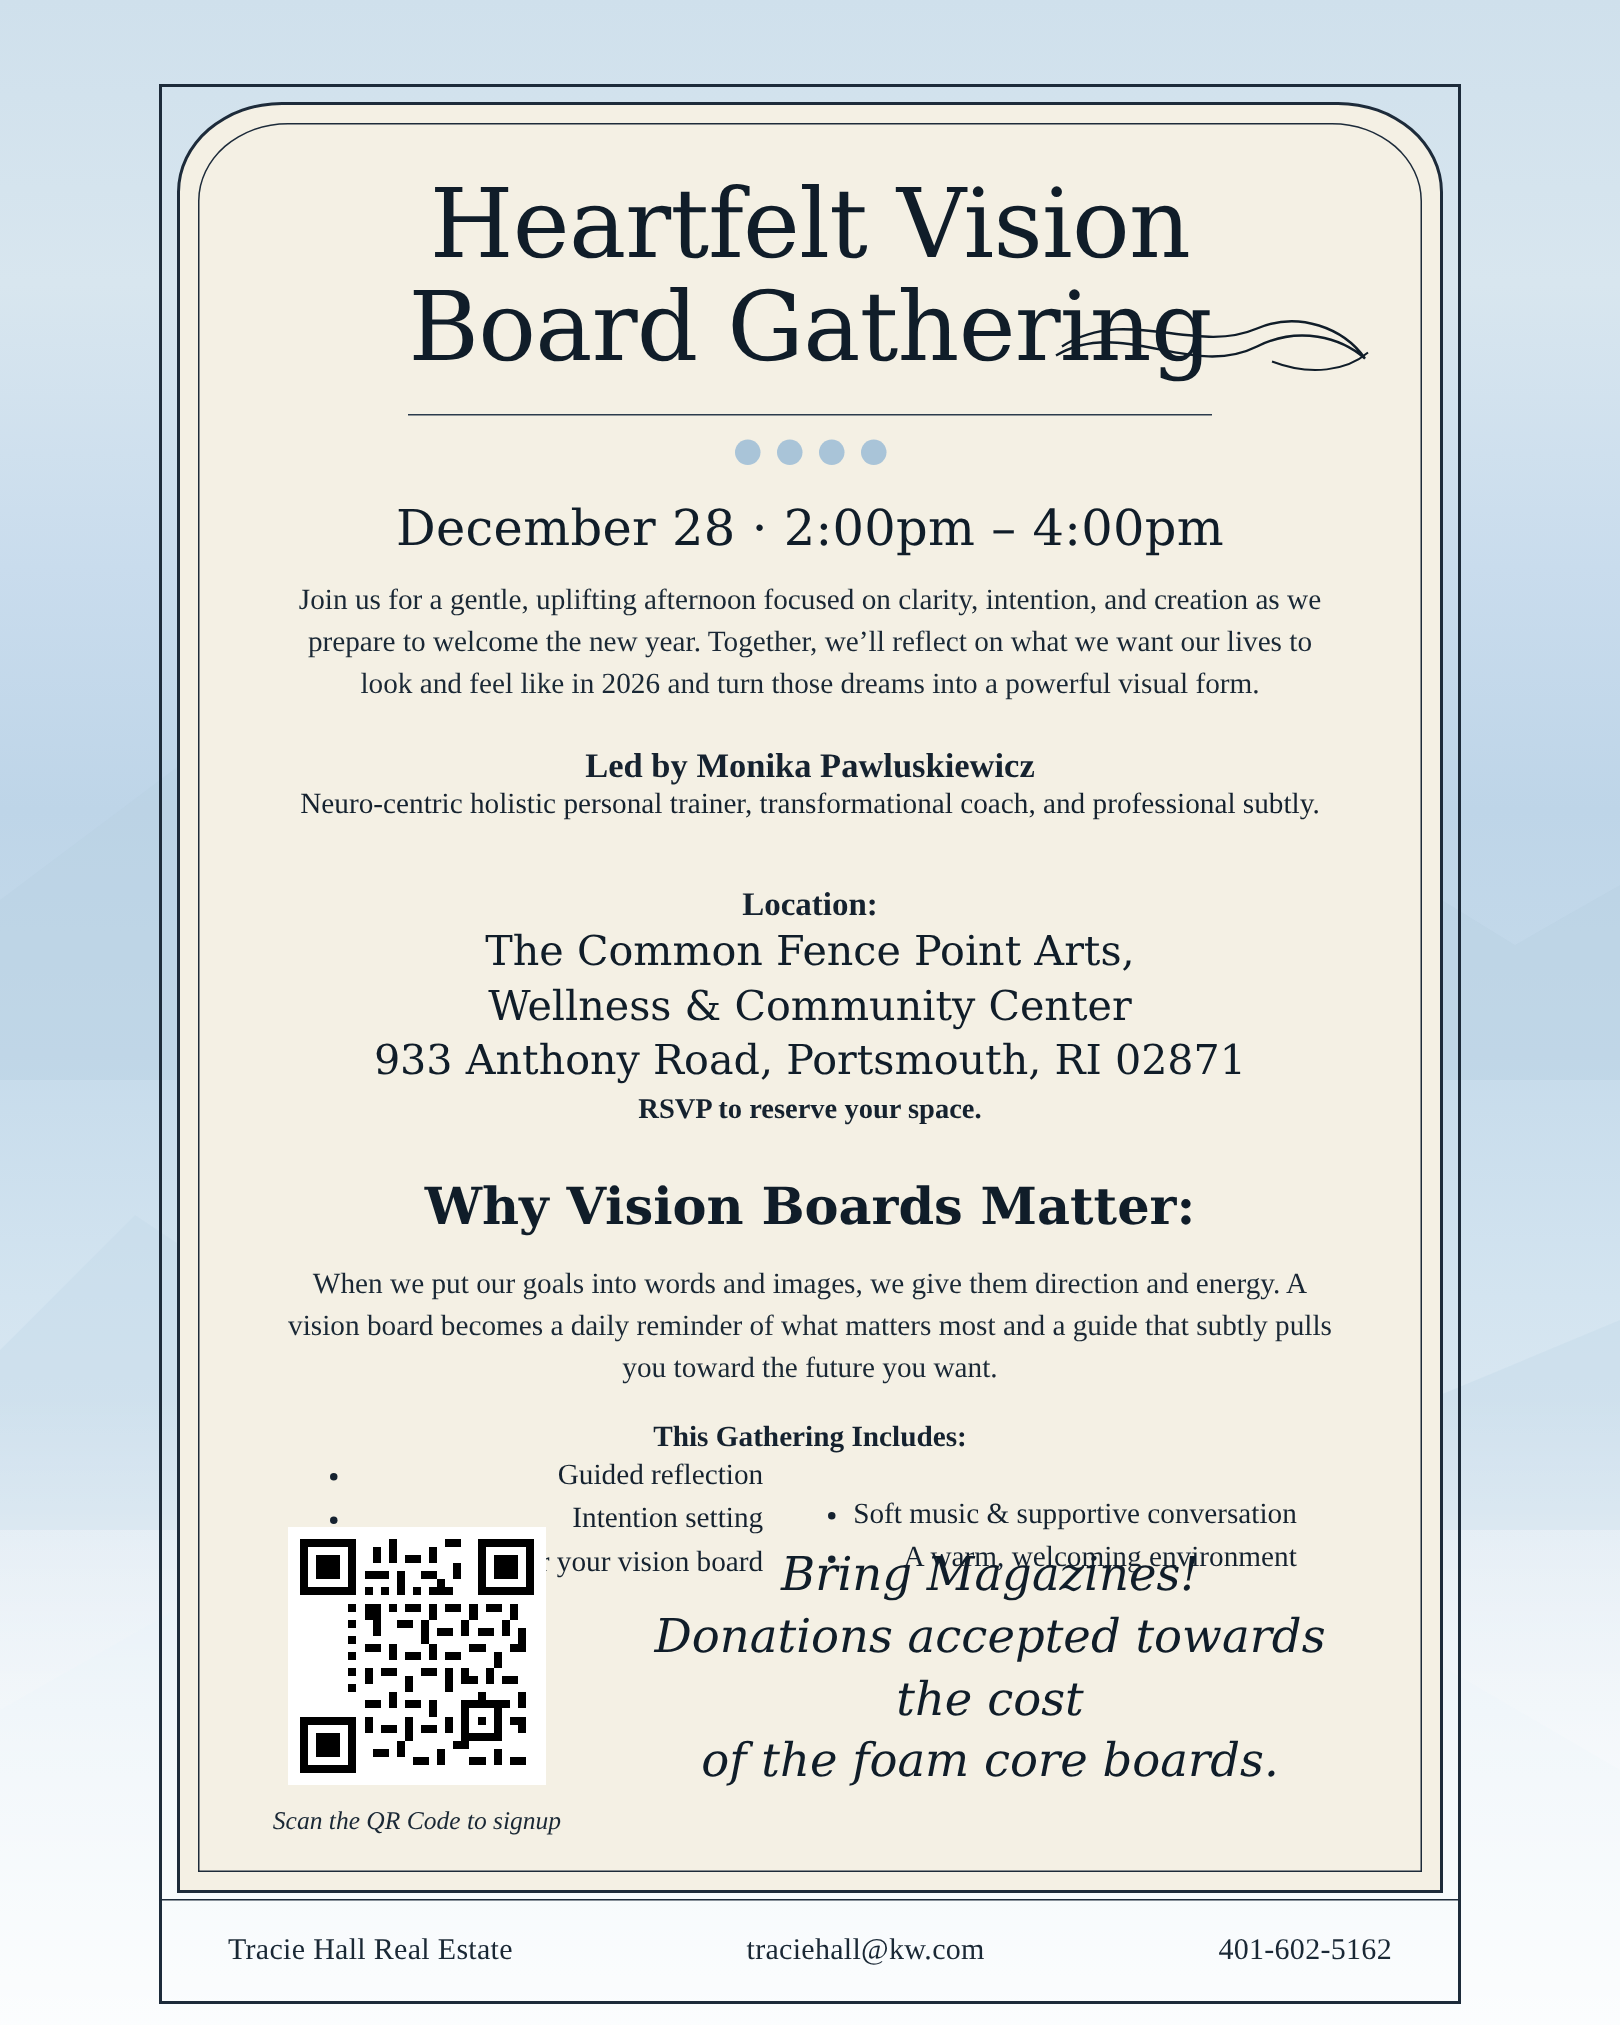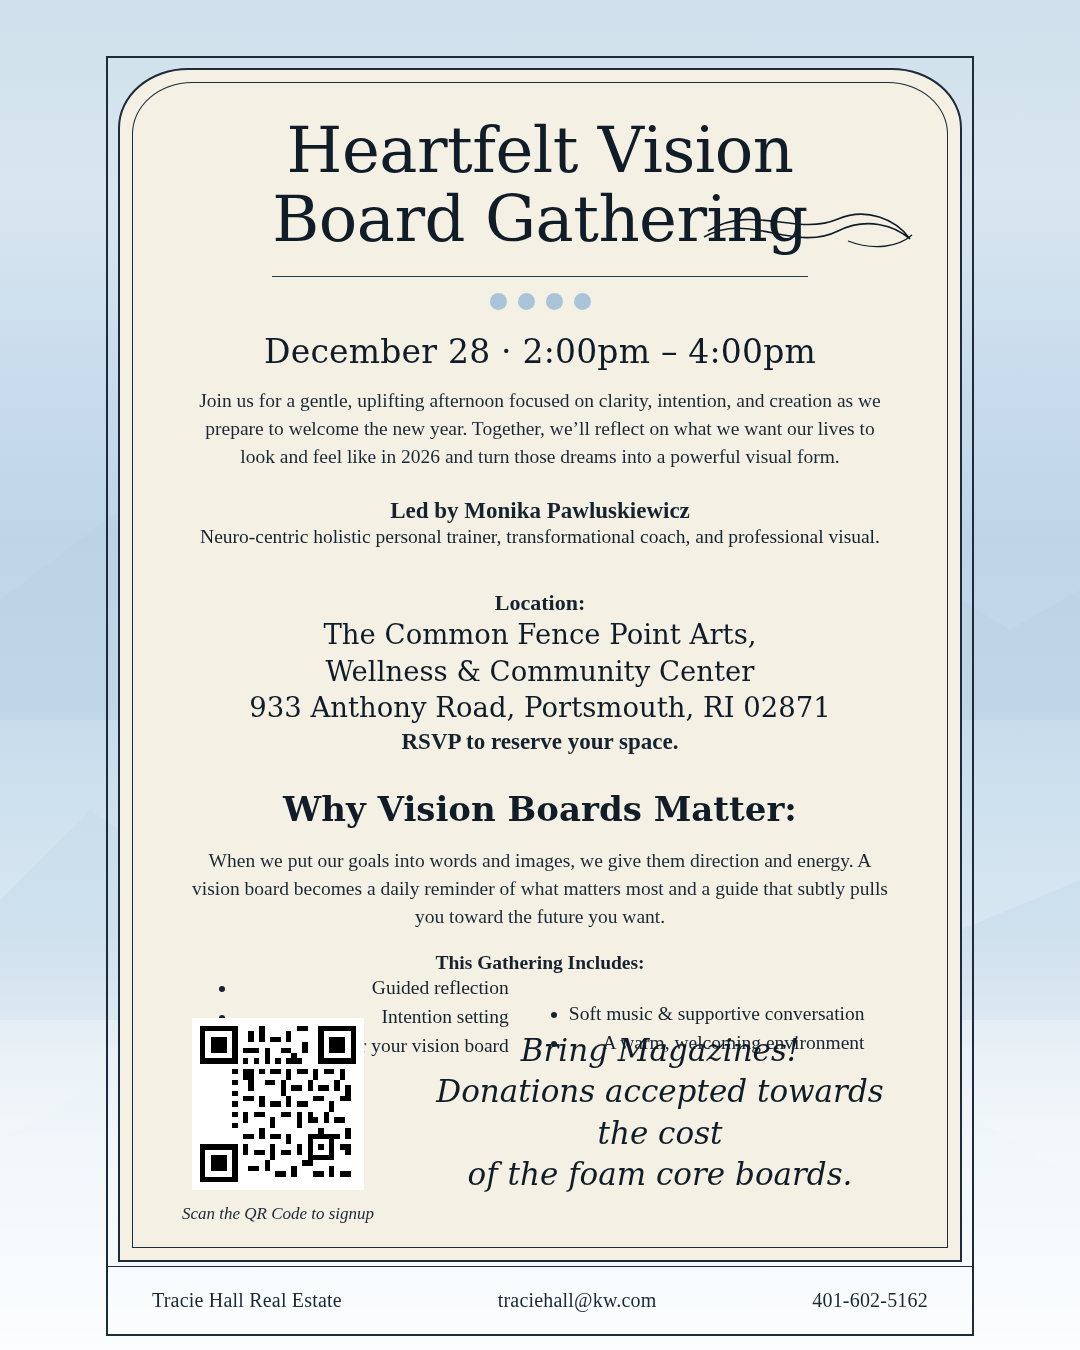--- a/index.html
+++ b/index.html
@@ -157,21 +157,21 @@
   }
   .loc-line {
     font-family: "DejaVu Serif", serif;
     font-weight: normal;
     font-size: 27.5px;
     line-height: 1.32;
     color: #101d29;
   }
   .rsvp {
     font-weight: bold;
-    font-size: 23px;
+    font-size: 19px;
     margin-top: 4px;
   }
 
   h2.why {
     font-family: "DejaVu Serif", serif;
     font-weight: bold;
     font-size: 34px;
     margin: 34px 0 18px 0;
     color: #101d29;
   }
@@ -304,21 +304,21 @@
         <span></span>
         <span></span>
         <span></span>
       </div>
 
       <div class="datetime">December 28 · 2:00pm – 4:00pm</div>
 
       <p class="body">Join us for a gentle, uplifting afternoon focused on clarity, intention, and creation as we prepare to welcome the new year. Together, we’ll reflect on what we want our lives to look and feel like in 2026 and turn those dreams into a powerful visual form.</p>
 
       <div class="led">Led by Monika Pawluskiewicz</div>
-      <div class="led-sub">Neuro-centric holistic personal trainer, transformational coach, and professional visual.</div>
+      <div class="led-sub">Neuro-centric holistic personal trainer, transformational coach, and professional subtly.</div>
 
       <div class="loc-label">Location:</div>
       <div class="loc-line">The Common Fence Point Arts,</div>
       <div class="loc-line">Wellness &amp; Community Center</div>
       <div class="loc-line">933 Anthony Road, Portsmouth, RI 02871</div>
       <div class="rsvp">RSVP to reserve your space.</div>
 
       <h2 class="why">Why Vision Boards Matter:</h2>
       <p class="body">When we put our goals into words and images, we give them direction and energy. A vision board becomes a daily reminder of what matters most and a guide that subtly pulls you toward the future you want.</p>
 

